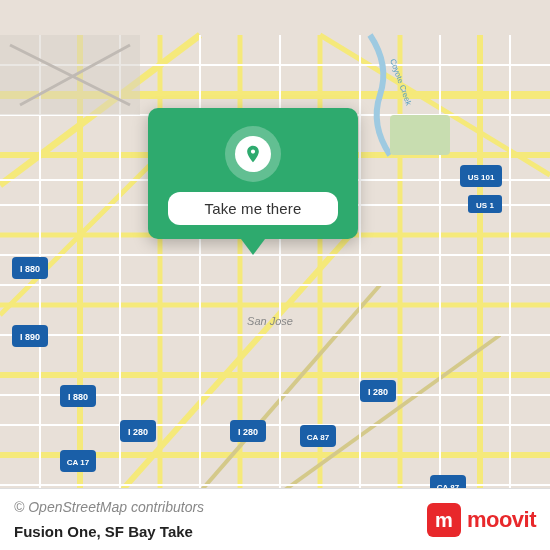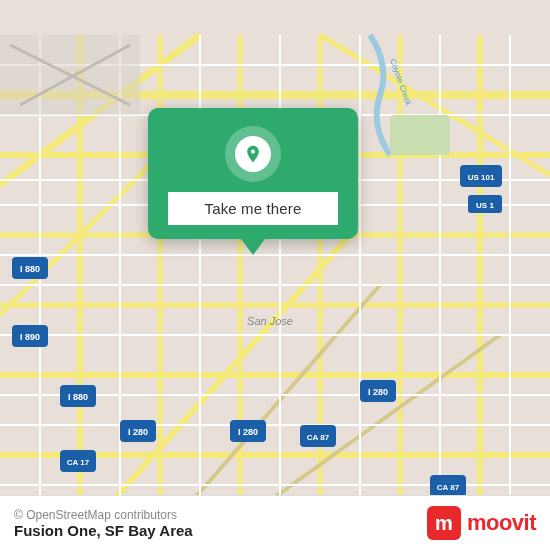--- a/index.html
+++ b/index.html
@@ -81,21 +81,21 @@
     .pin-icon {
       width: 20px;
       height: 20px;
       fill: #2eaa6e;
     }
 
     #take-me-there-btn {
       background: white;
       color: #333;
       border: none;
-      border-radius: 0;
+      border-radius: 12px;
       padding: 8px 36px;
       font-size: 15px;
       font-weight: 500;
       cursor: pointer;
       width: 100%;
       text-align: center;
       letter-spacing: 0.01em;
     }
 
     
@@ -112,23 +112,24 @@
       z-index: 10;
       border-top: 1px solid #ddd;
     }
 
     #bottom-left {
       display: flex;
       flex-direction: column;
     }
 
     #osm-attribution {
-      font-size: 12px;
+      font-size: 14px;
       color: #888;
-      margin-bottom: 0;
+      margin-bottom: 8px;
+      font-style: italic;
     }
 
     #location-name {
       font-size: 15px;
       font-weight: 600;
       color: #222;
     }
 
     #moovit-logo {
       display: flex;
@@ -246,21 +247,21 @@
           <path d="M12 2C8.13 2 5 5.13 5 9c0 5.25 7 13 7 13s7-7.75 7-13c0-3.87-3.13-7-7-7zm0 9.5c-1.38 0-2.5-1.12-2.5-2.5S10.62 6.5 12 6.5s2.5 1.12 2.5 2.5S13.38 11.5 12 11.5z" fill="#2eaa6e"></path>
         </svg>
       </div>
     </div>
     <button id="take-me-there-btn">Take me there</button>
   </div>
 
   <div id="bottom-bar">
     <div id="bottom-left">
       <span id="osm-attribution">© OpenStreetMap contributors</span>
-      <span id="location-name">Fusion One, SF Bay Area</span>
+      <span id="location-name">Fusion One, SF Bay Take</span>
     </div>
     <div id="moovit-logo">
       <svg id="moovit-icon" viewBox="0 0 34 34" xmlns="http://www.w3.org/2000/svg">
         <rect width="34" height="34" rx="6" fill="#e8282b"></rect>
         <text x="17" y="24" text-anchor="middle" fill="white" font-size="20" font-weight="bold">m</text>
       </svg>
       <span id="moovit-text">moovit</span>
     </div>
   </div>
 </div>

